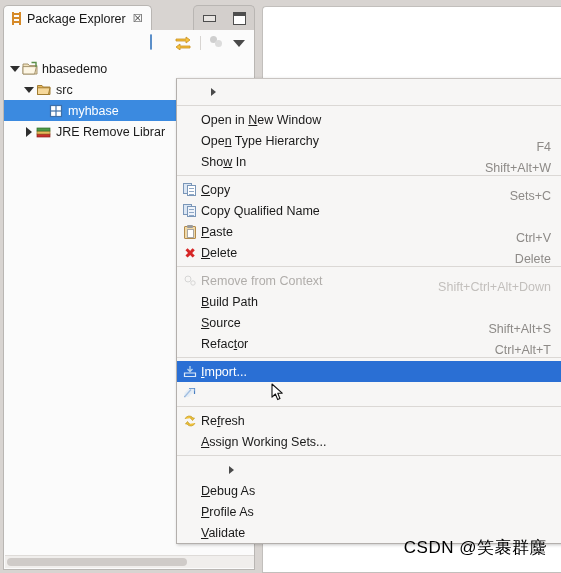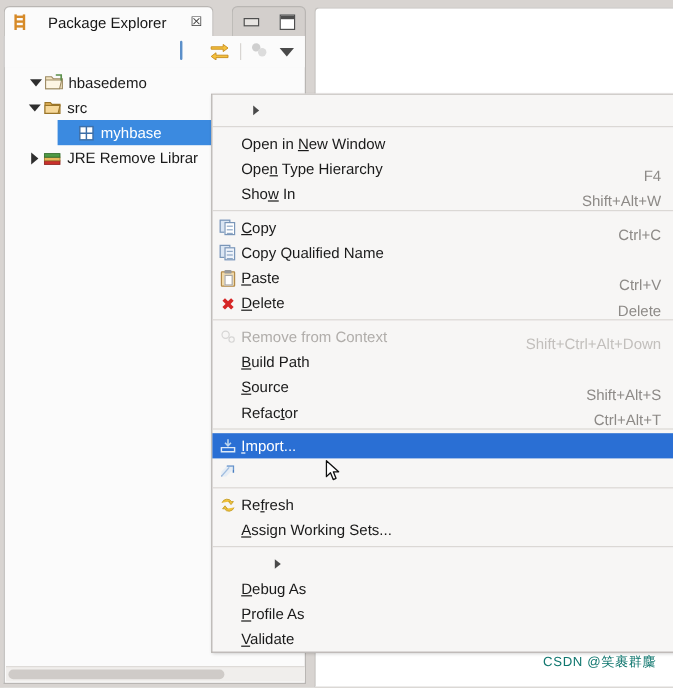--- a/index.html
+++ b/index.html
@@ -65,21 +65,21 @@
     height: 27px;
   }
   .tab-active {
     position: absolute;
     left: 0;
     top: 1px;
     height: 26px;
     padding: 0 8px 0 7px;
     display: flex;
     align-items: center;
-    gap: 18px;
+    gap: 5px;
     background: #fbfbfb;
     border: 1px solid #b9b6b3;
     border-bottom: none;
     border-top-left-radius: 5px;
     border-top-right-radius: 5px;
     box-sizing: border-box;
   }
   .tab-title {
     font-size: 12.5px;
     color: #161616;
@@ -225,21 +225,21 @@
   #tree {
     padding-top: 2px;
     font-size: 12.5px;
     user-select: none;
   }
   .tree-row {
     height: 21px;
     display: flex;
     align-items: center;
     white-space: nowrap;
-    padding-left: 19px;
+    padding-left: 4px;
   }
   .tree-row.selected {
     background: #3b8ae0;
     color: #ffffff;
   }
   .twisty {
     width: 14px;
     flex: none;
     display: flex;
     align-items: center;
@@ -389,22 +389,22 @@
   .g-delete { font-size:14px; color:#d62626; font-weight:bold; line-height:1; }
   .g-import, .g-export { width:14px;height:13px;position:relative; }
   .g-refresh { width:14px;height:14px;position:relative; }
   .g-removectx { width:14px;height:14px;opacity:0.35; position:relative; }
 
   
   #watermark {
     position: absolute;
     right: 14px;
     bottom: 14px;
-    font-size: 11px;
-    color: #0f766e;
+    font-size: 17px;
+    color: #000000;
     letter-spacing: 0.5px;
     z-index: 60;
     pointer-events: none;
     white-space: nowrap;
   }
 
   
   #cursor {
     position: absolute;
     left: 271px;
@@ -483,21 +483,21 @@
             </span>
           <span class="icon-srcfolder">
             <svg width="16" height="15" viewBox="0 0 16 15">
               <path d="M1.5 3.5 h4.5 l1.3 1.5 H14 v7.5 H1.5 Z" fill="#e8b85c" stroke="#9a7529" stroke-width="0.9"></path>
               <path d="M1.5 5.8 h12.5 l-1.6 6.7 H1.5 Z" fill="#f6d89a" stroke="#9a7529" stroke-width="0.9"></path>
             </svg>
           </span>
           <span class="tree-label">src</span>
         </div>
 
-        <div class="tree-row selected" style="padding-left:16px;margin-left:44px;">
+        <div class="tree-row selected" style="padding-left:44px;">
           <span class="icon-package">
             <svg width="16" height="15" viewBox="0 0 16 15">
               <rect x="2.5" y="2.5" width="11" height="11" fill="#ffffff" stroke="#3d6fa8" stroke-width="1.2"></rect>
               <line x1="2.5" y1="8" x2="13.5" y2="8" stroke="#3d6fa8" stroke-width="1.2"></line>
               <line x1="8" y1="2.5" x2="8" y2="13.5" stroke="#3d6fa8" stroke-width="1.2"></line>
             </svg>
           </span>
           <span class="tree-label">myhbase</span>
         </div>
 
@@ -561,21 +561,21 @@
     <div class="menu-sep"></div>
 
     <div class="menu-item">
       <span class="mi-icon">
         <span class="g-copy">
             <span class="sheet back"></span>
             <span class="sheet front"></span>
           </span>
       </span>
       <span class="mi-label"><u>C</u>opy</span>
-      <span class="mi-accel">Ctrl+C</span>
+      <span class="mi-accel">Sets+C</span>
       <span class="mi-arrow"></span>
     </div>
 
     <div class="menu-item">
       <span class="mi-icon">
         <span class="g-copy">
             <span class="sheet back"></span>
             <span class="sheet front" style="background:#eef3fa;"></span>
           </span>
       </span>

